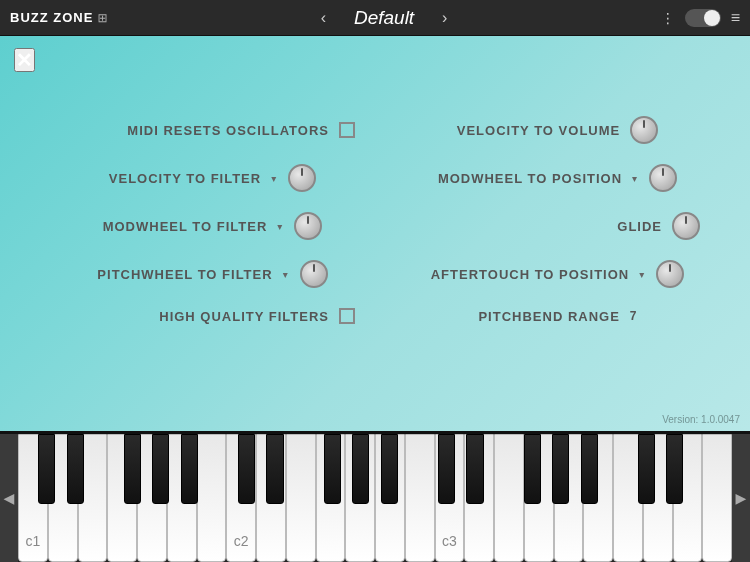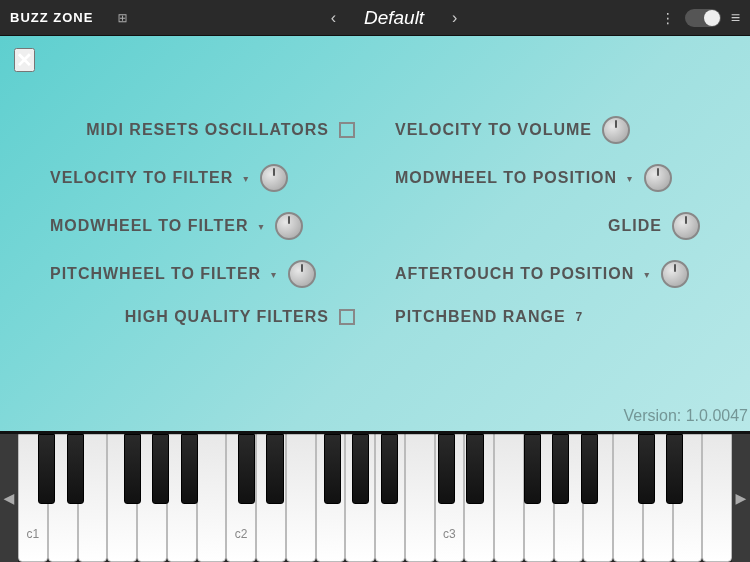--- a/index.html
+++ b/index.html
@@ -17,21 +17,21 @@
       align-items: center;
       justify-content: space-between;
       background: #2a2a2a;
       height: 36px;
       padding: 0 10px;
       border-bottom: 1px solid #111;
     }
     .header-left {
       display: flex;
       align-items: center;
-      gap: 24px;
+      gap: 4px;
     }
     .header-title {
       color: #fff;
       font-size: 13px;
       font-weight: bold;
       letter-spacing: 1px;
     }
     .header-grid-icon {
       color: #aaa;
       font-size: 12px;
@@ -123,27 +123,27 @@
 
     .setting-row {
       display: flex;
       align-items: center;
       justify-content: flex-end;
       gap: 10px;
       padding: 10px 20px 10px 0;
       border-bottom: none;
     }
     .setting-row.right-col {
-      justify-content: flex-start;
+      justify-content: center;
       padding: 10px 0 10px 20px;
     }
 
     .setting-label {
       color: #555;
-      font-size: 16px;
+      font-size: 13px;
       font-weight: bold;
       letter-spacing: 1px;
       text-transform: uppercase;
       text-align: right;
     }
 
     .checkbox {
       width: 16px;
       height: 16px;
       border: 2px solid #888;
@@ -195,23 +195,23 @@
 
     .value-display {
       color: #555;
       font-size: 12px;
       font-weight: bold;
     }
 
     .version-text {
       position: absolute;
       bottom: 6px;
-      right: 2px;
+      right: 10px;
       color: rgba(100, 130, 130, 0.8);
-      font-size: 16px;
+      font-size: 10px;
     }
 
     
     .piano-section {
       width: 750px;
       height: 131px;
       background: #2a2a2a;
       position: relative;
       display: flex;
       align-items: stretch;
@@ -248,24 +248,24 @@
       flex: 1;
       background: linear-gradient(to bottom, #e8e8e8, #fff);
       border: 1px solid #bbb;
       border-radius: 0 0 4px 4px;
       cursor: pointer;
       position: relative;
     }
 
     .white-key .note-label {
       position: absolute;
-      bottom: 20px;
+      bottom: 12px;
       left: 50%;
       transform: translateX(-50%);
-      font-size: 12px;
+      font-size: 14px;
       color: #888;
     }
 
     .black-keys-overlay {
       position: absolute;
       top: 0;
       left: 0;
       right: 0;
       height: 55%;
       pointer-events: none;

